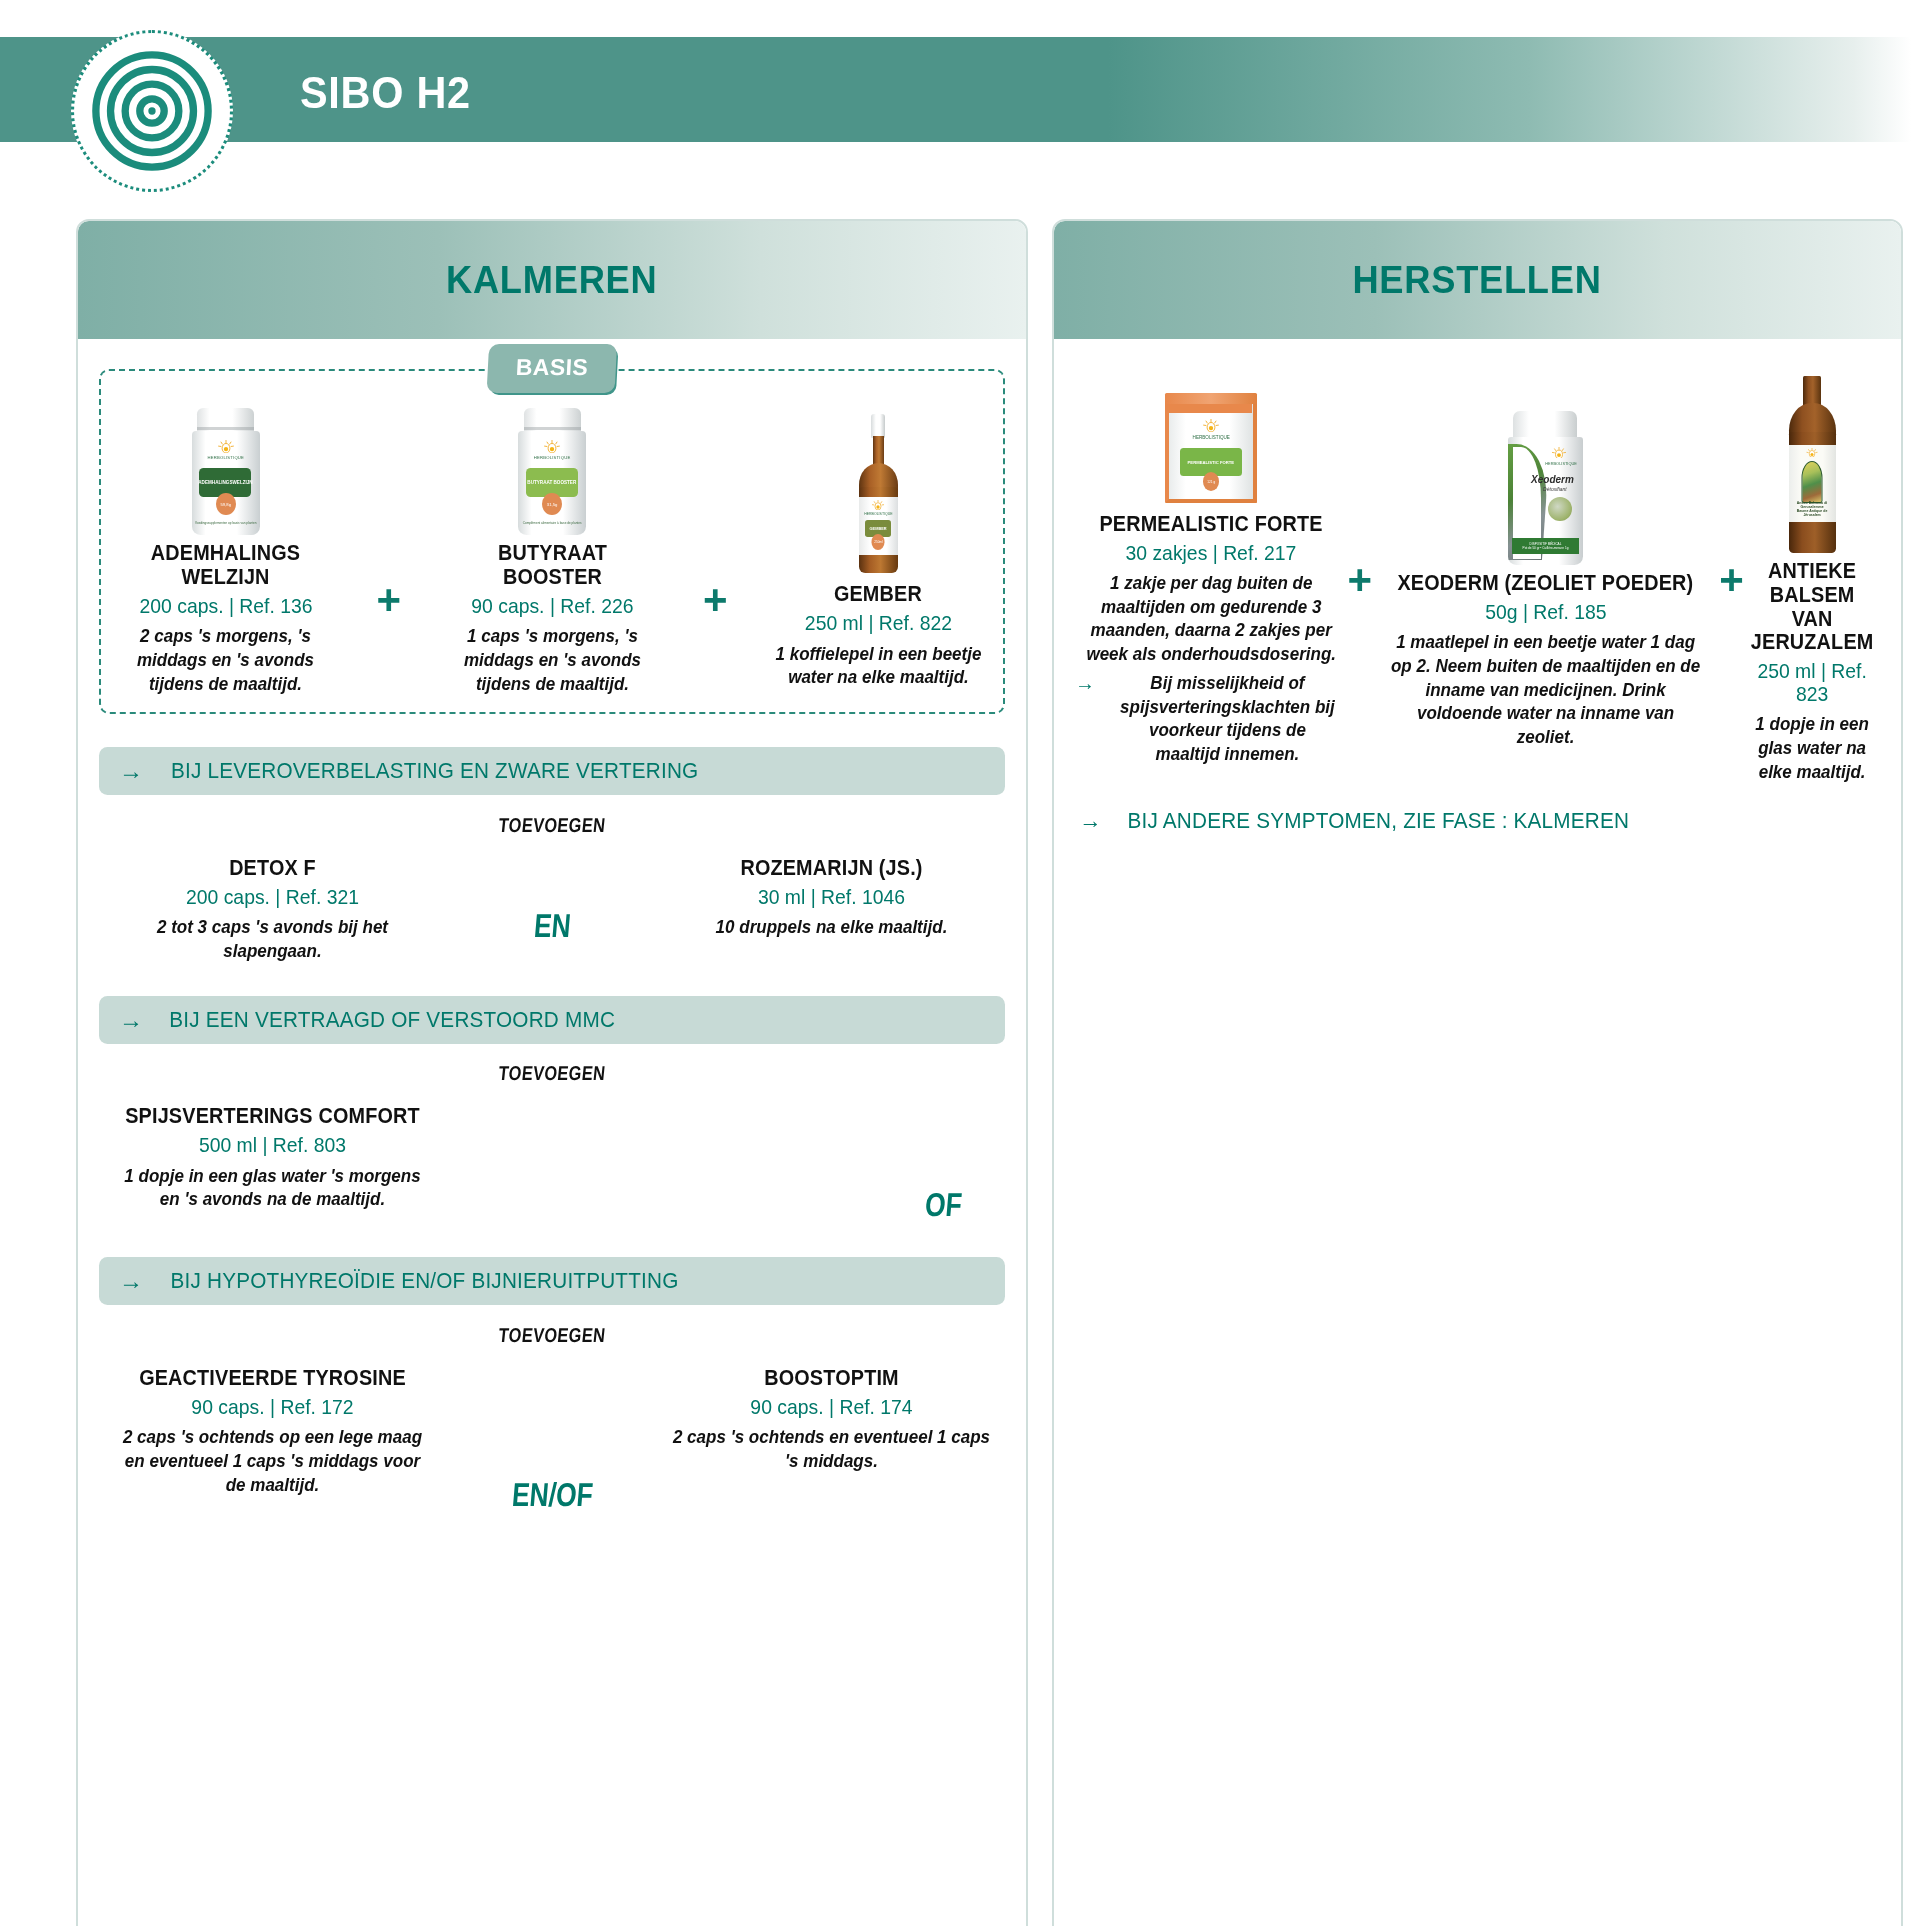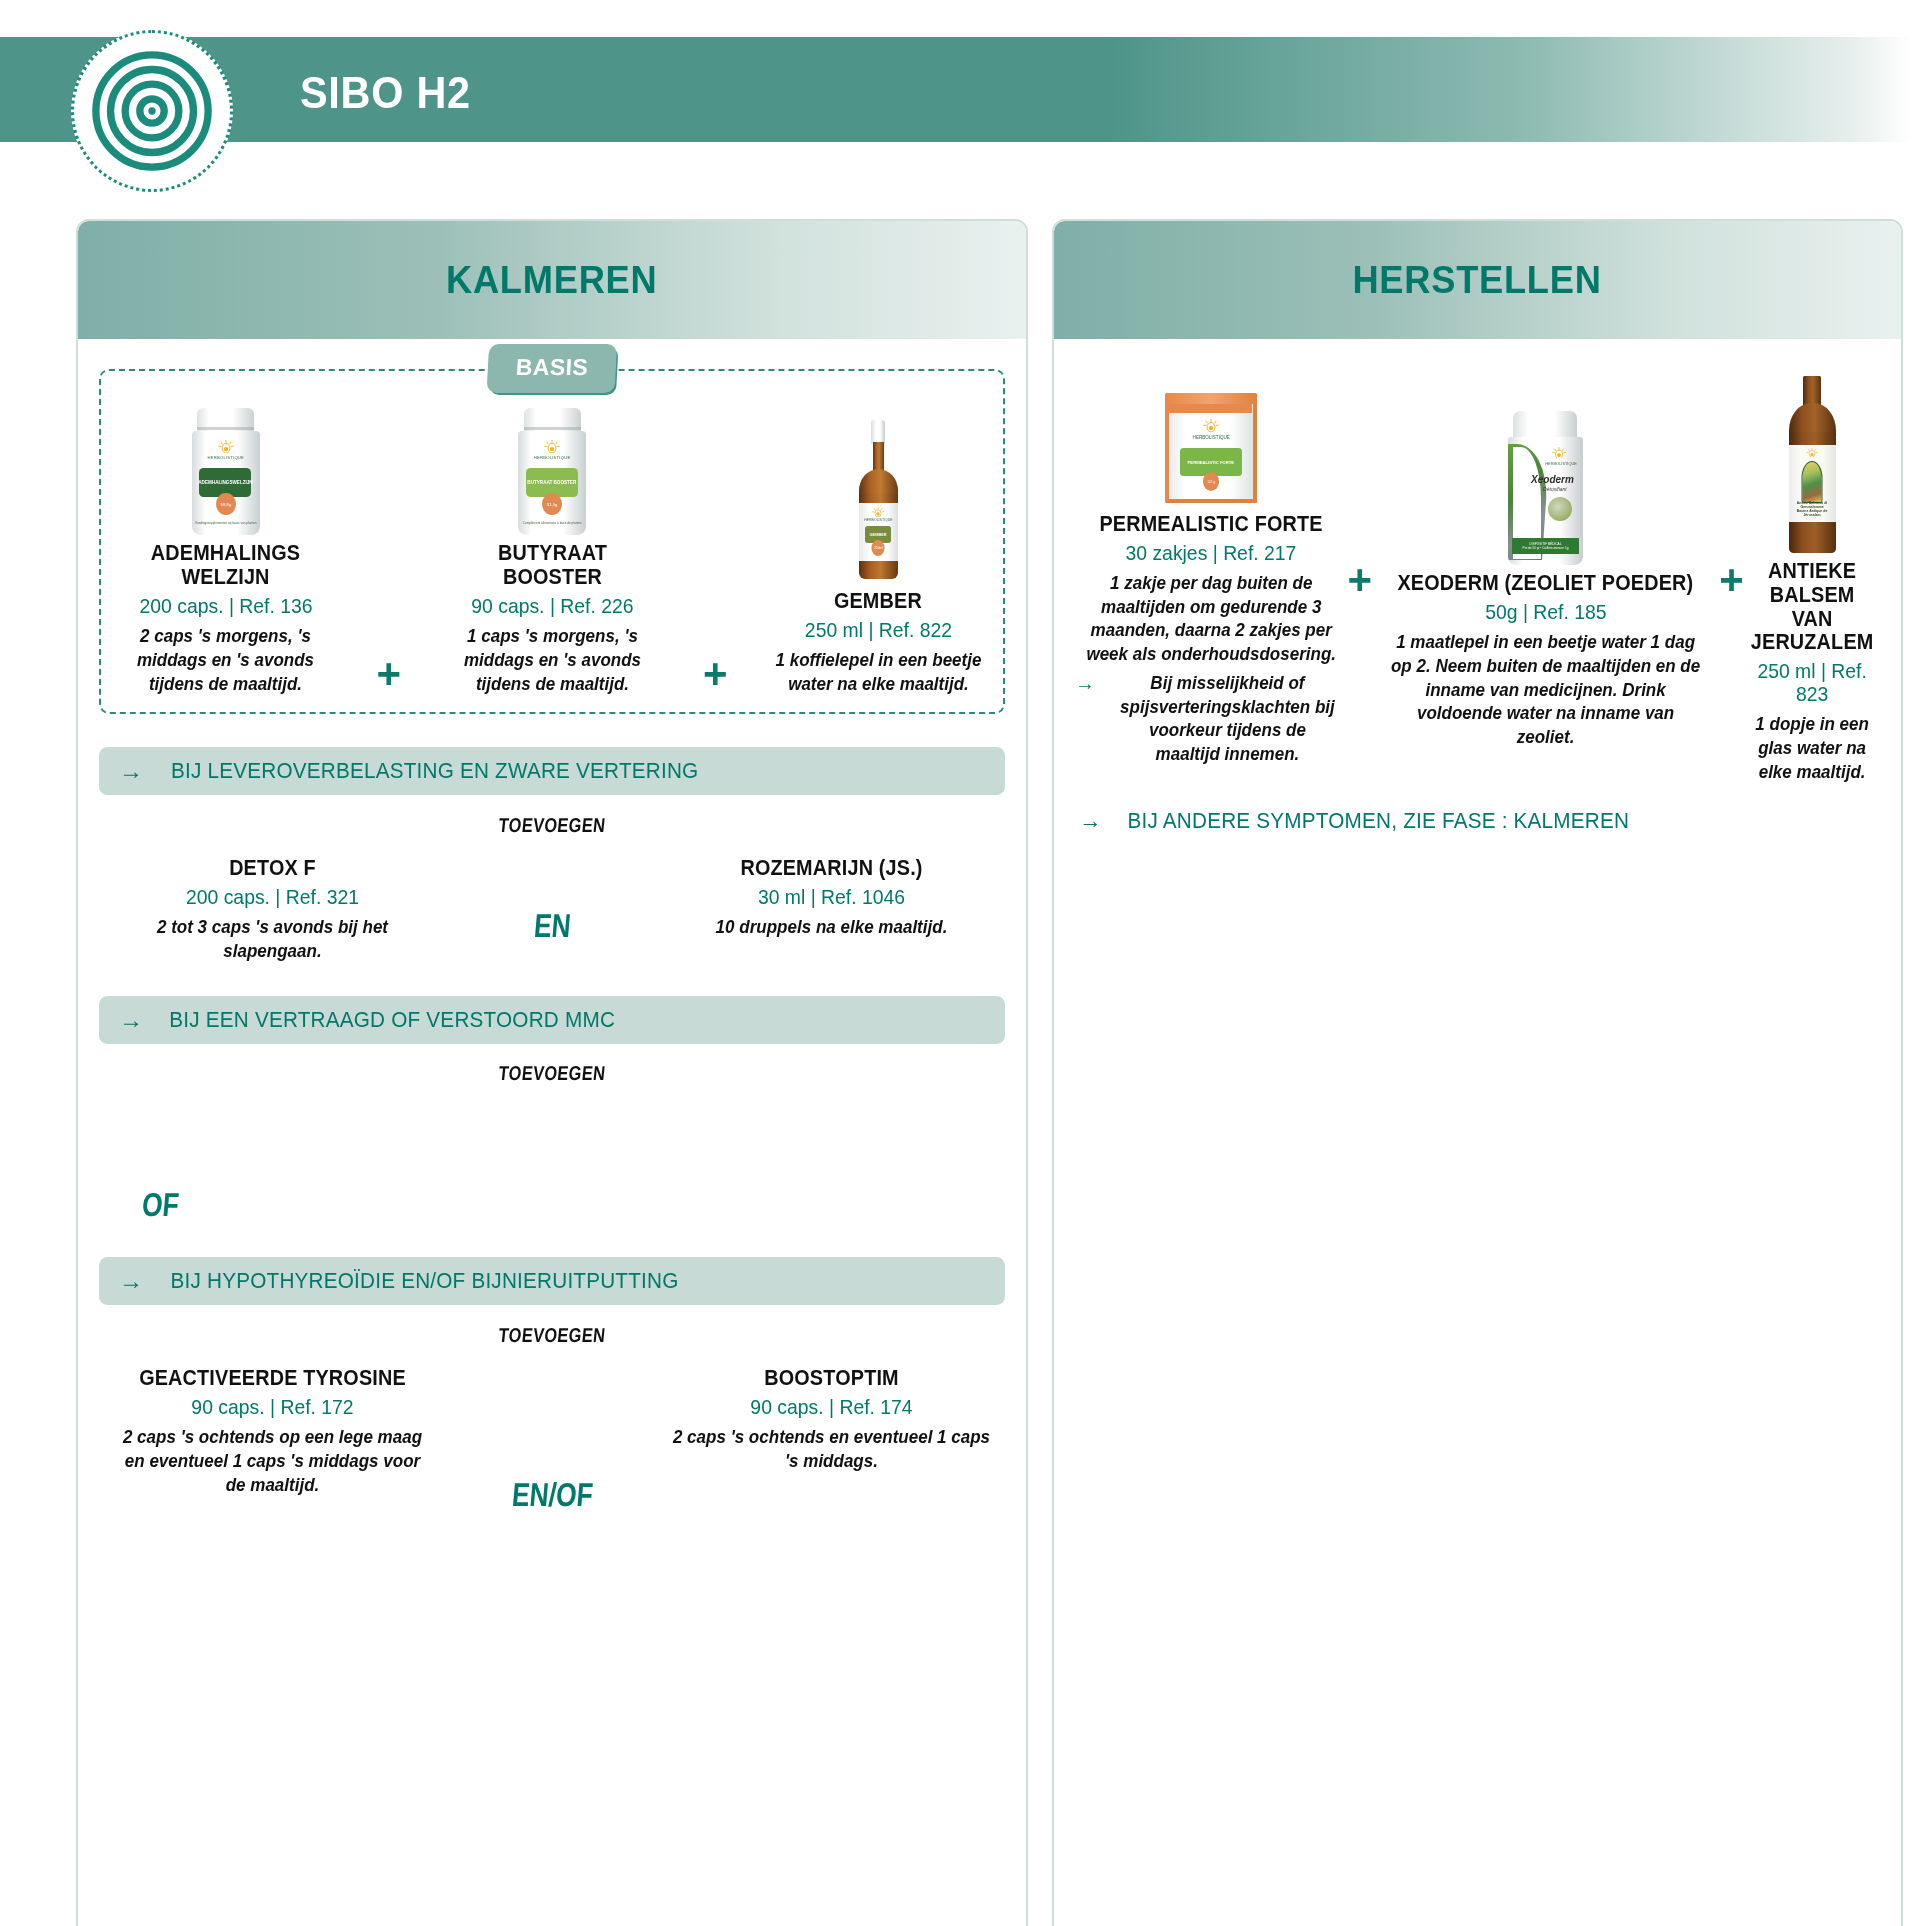--- a/index.html
+++ b/index.html
@@ -72,21 +72,21 @@
     background: #8cb7ae; color: #fff;
     font-size: 23px; font-weight: 700; letter-spacing: 0.4px;
     padding: 10px 28px 11.6px; border-radius: 10px;
     box-shadow: 2.3px 2.7px 0 -0.8px rgba(31,130,117,0.85);
     z-index: 4;
   }
   .dashed-box {
     border: 2.7px dashed #2a8a7b; border-radius: 10px;
     padding: 37px 9.2px 17px; position: relative; z-index: 1;
   }
-  .basis-row { display: flex; align-items: flex-end; justify-content: space-between; }
+  .basis-row { display: flex; align-items: center; justify-content: space-between; }
   .basis-cell { width: 231px; display: flex; flex-direction: column; align-items: center; }
   .plus-sign {
     color: #0d7a6c; font-size: 42px; font-weight: 700; line-height: 1;
     margin-top: 96px; font-family: "Liberation Sans", sans-serif;
   }
 
   
   .p-name {
     font-size: 22px; font-weight: 700; color: #111; text-align: center;
     line-height: 1.08; letter-spacing: 0.2px; transform: scaleX(0.90);
@@ -430,20 +430,25 @@
           <div class="p-dose">10 druppels na elke maaltijd.</div>
         </div>
       </div>
 
       <div class="sec-bar">
         <span class="sec-arrow">→</span>
         <span class="sec-label">BIJ EEN VERTRAAGD OF VERSTOORD MMC</span>
       </div>
       <div class="toevoegen">TOEVOEGEN</div>
       <div class="duo">
+        <div class="duo-cell">
+          <div class="p-name">SPIJSVERTERINGS COMFORT</div>
+          <div class="p-ref">500 ml | Ref. 803</div>
+          <div class="p-dose">1 dopje in een glas water 's morgens en 's avonds na de maaltijd.</div>
+        </div>
         <div class="duo-conn conn-t2">OF</div>
       </div>
 
       <div class="sec-bar">
         <span class="sec-arrow">→</span>
         <span class="sec-label">BIJ HYPOTHYREOÏDIE EN/OF BIJNIERUITPUTTING</span>
       </div>
       <div class="toevoegen">TOEVOEGEN</div>
       <div class="duo">
         <div class="duo-cell">

